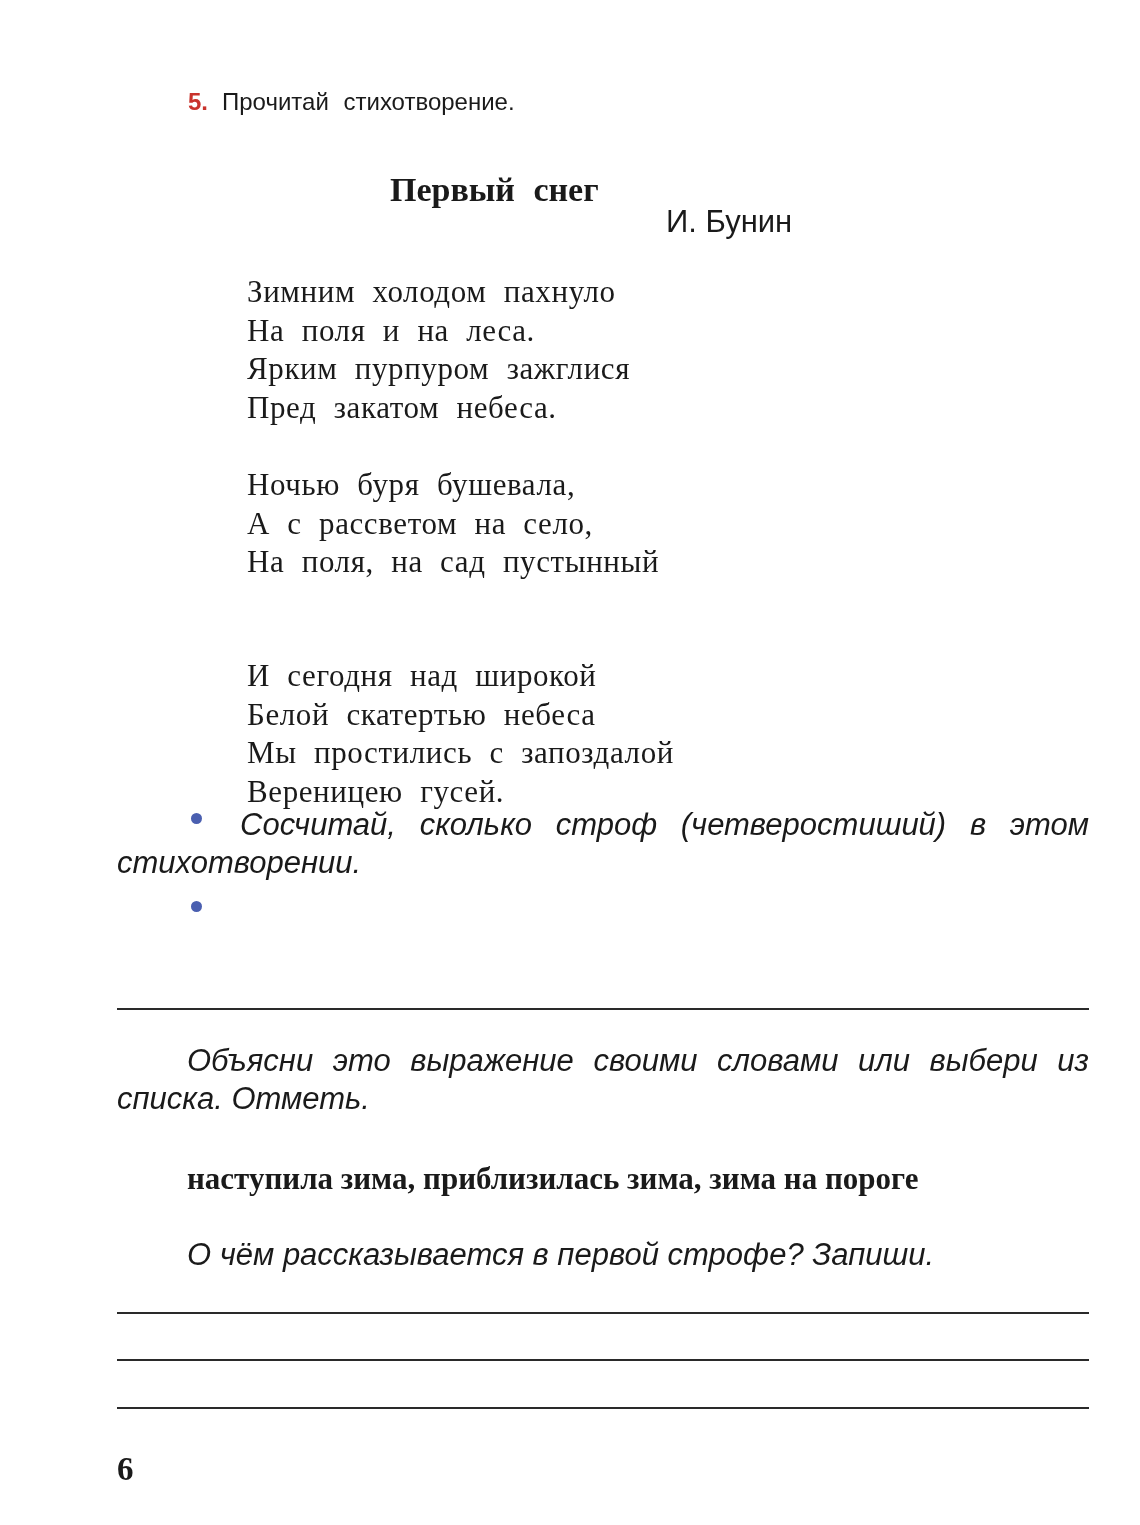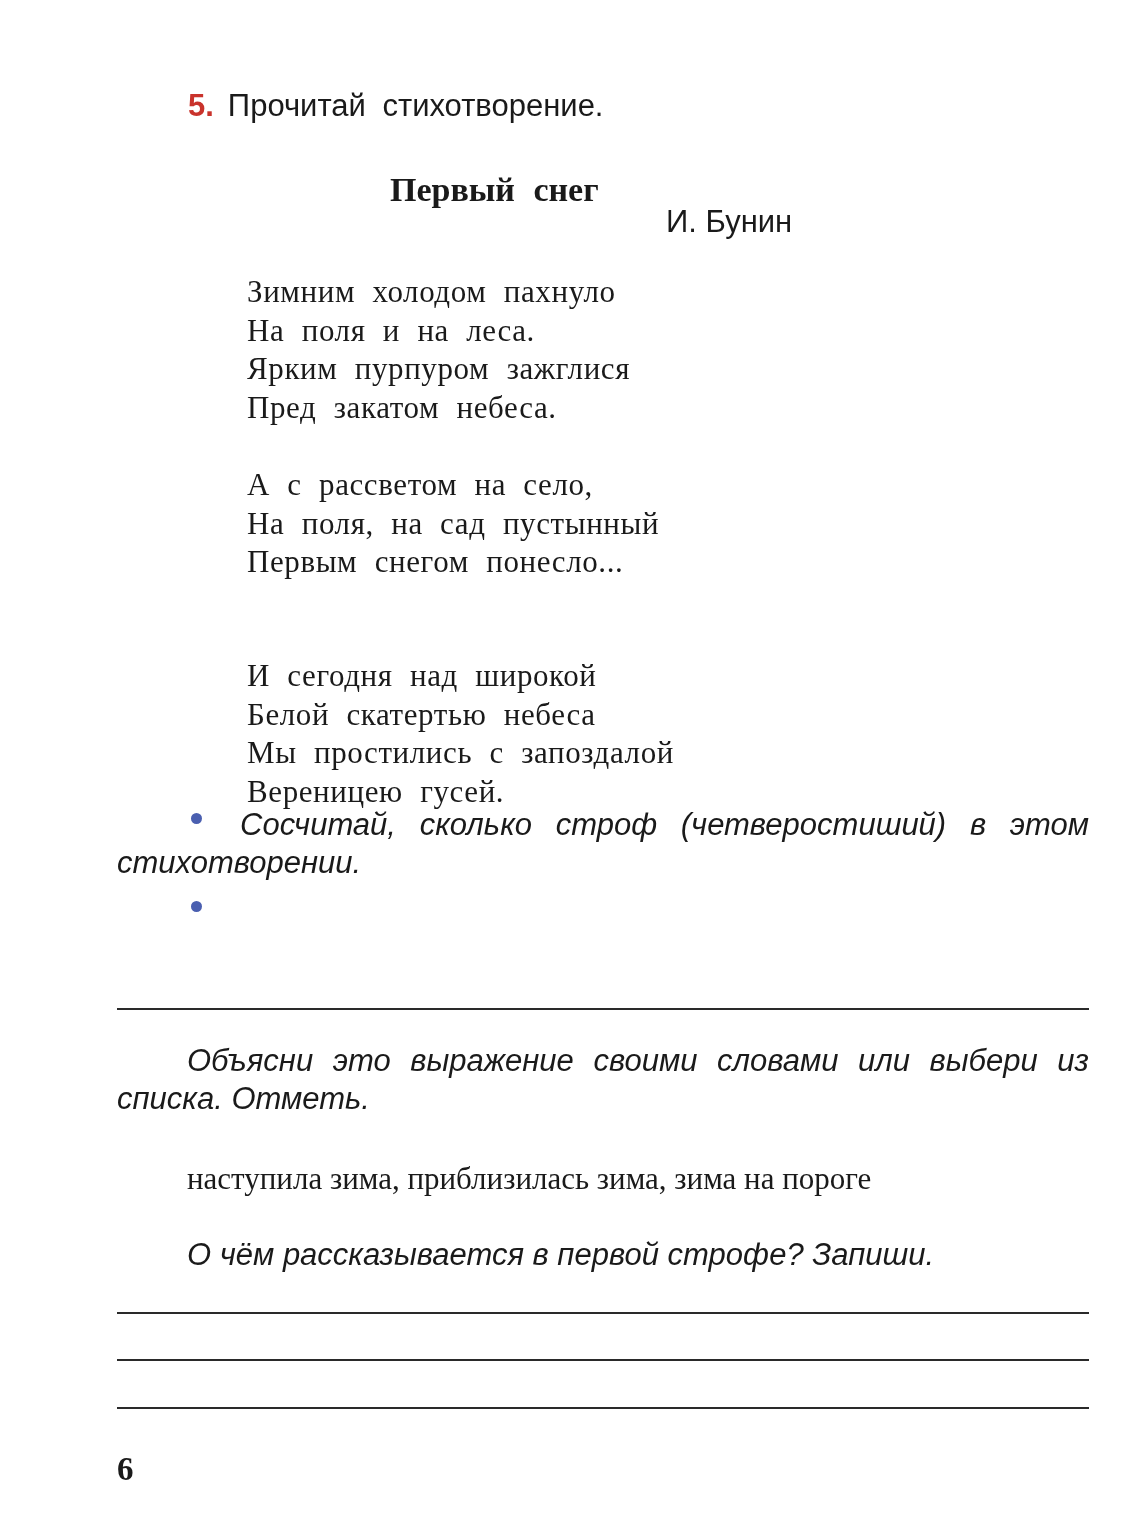--- a/index.html
+++ b/index.html
@@ -19,21 +19,21 @@
       font-family: "Liberation Sans", "DejaVu Sans", sans-serif;
       font-stretch: condensed;
     }
     .serif {
       font-family: "Liberation Serif", "DejaVu Serif", serif;
       margin-top: 23px;
     }
     .task-line {
       left: 188px;
       top: 88px;
-      font-size: 31px;
+      font-size: 24px;
       word-spacing: 8px;
       white-space: nowrap;
     }
     .task-num {
       color: #c9332c;
       font-weight: bold;
       margin-right: 14px;
     }
     .poem-title {
       left: 390px;
@@ -86,20 +86,21 @@
       height: 0;
       border-top: 2px solid #2a2a2a;
     }
     .options {
       left: 117px;
       width: 972px;
       font-size: 31px;
       line-height: 38px;
       text-align: justify;
       text-align-last: left;
+      font-weight: bold;
     }
     .page-num {
       left: 117px;
       top: 1428px;
       font-size: 33px;
       font-weight: bold;
     }
   </style>
 </head>
 <body>
@@ -112,23 +113,23 @@
 <div class="abs sans poem-author">И. Бунин</div>
 
 <div class="abs serif stanza" style="top:250px;">
   <div class="line bold">Зимним холодом пахнуло</div>
   <div class="line">На поля и на леса.</div>
   <div class="line">Ярким пурпуром зажглися</div>
   <div class="line">Пред закатом небеса.</div>
 </div>
 
 <div class="abs serif stanza" style="top:443px;">
+  <div class="line">Ночью буря бушевала,</div>
   <div class="line">А с рассветом на село,</div>
   <div class="line">На поля, на сад пустынный</div>
-  <div class="line bold">Первым снегом понесло...</div>
 </div>
 
 <div class="abs serif stanza" style="top:634px;">
   <div class="line">И сегодня над широкой</div>
   <div class="line bold">Белой скатертью небеса</div>
   <div class="line">Мы простились с запоздалой</div>
   <div class="line">Вереницею гусей.</div>
 </div>
 
 <div class="abs sans para" style="top:806px;">

